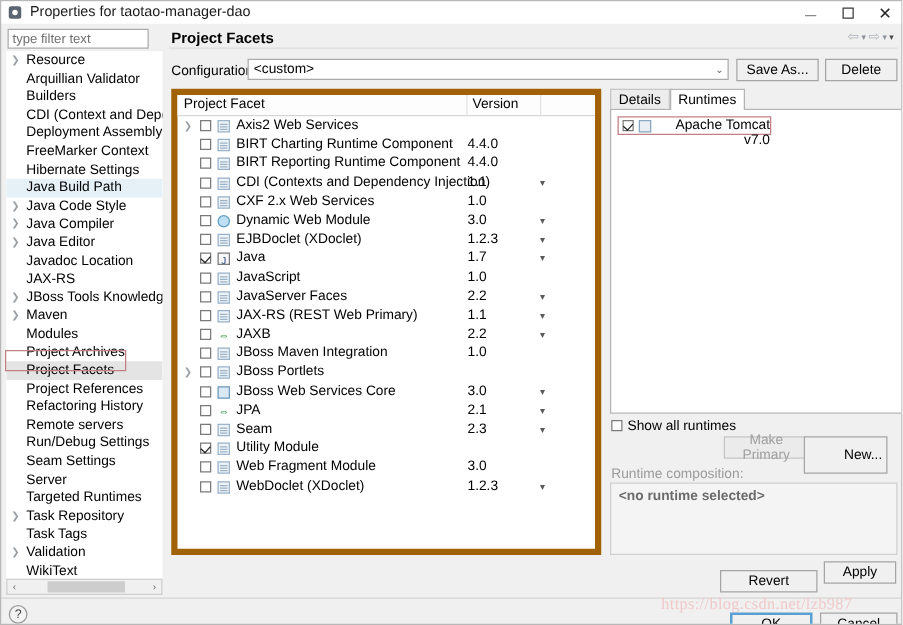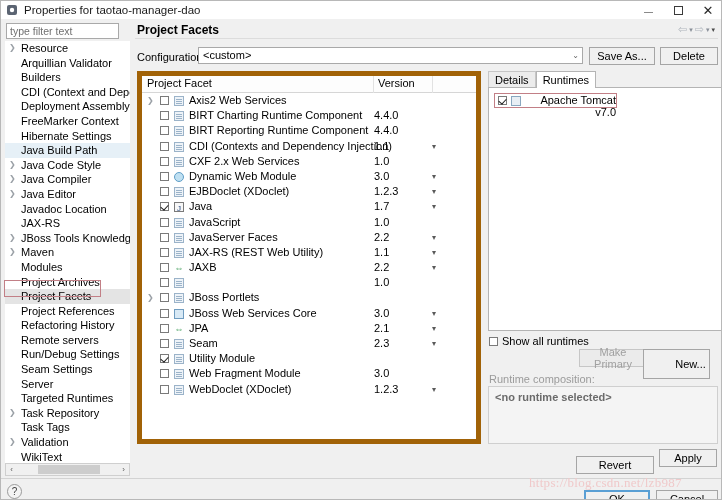--- a/index.html
+++ b/index.html
@@ -367,34 +367,35 @@
         <div class="frow">
           <span class="fcheck"></span>
           <span class="ficon doc"></span>
           <span class="flabel">JavaServer Faces</span>
           <span class="fver">2.2</span>
           <span class="fdrop">▾</span>
         </div>
         <div class="frow">
           <span class="fcheck"></span>
           <span class="ficon doc"></span>
-          <span class="flabel">JAX-RS (REST Web Utility)</span>
+          <span class="flabel">JAX-RS (REST Web Primary)</span>
           <span class="fver">1.1</span>
           <span class="fdrop">▾</span>
         </div>
         <div class="frow">
           <span class="fcheck"></span>
           <span class="ficon arrows">⇔</span>
           <span class="flabel">JAXB</span>
           <span class="fver">2.2</span>
           <span class="fdrop">▾</span>
         </div>
         <div class="frow">
           <span class="fcheck"></span>
           <span class="ficon doc"></span>
+          <span class="flabel">JBoss Maven Integration</span>
           <span class="fver">1.0</span>
         </div>
         <div class="frow">
           <span class="exp">❯</span>
           <span class="fcheck"></span>
           <span class="ficon doc"></span>
           <span class="flabel">JBoss Portlets</span>
           <span class="fver"></span>
         </div>
         <div class="frow">

